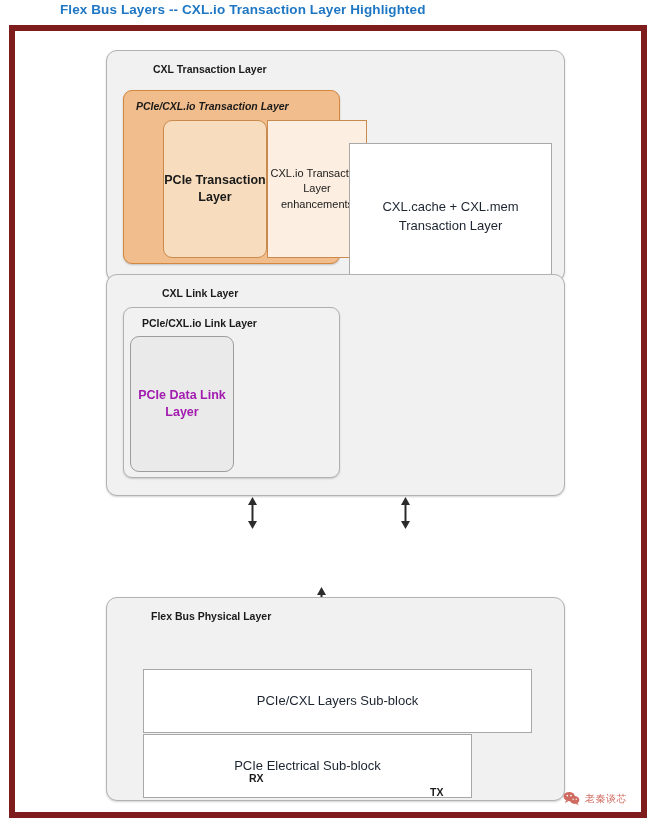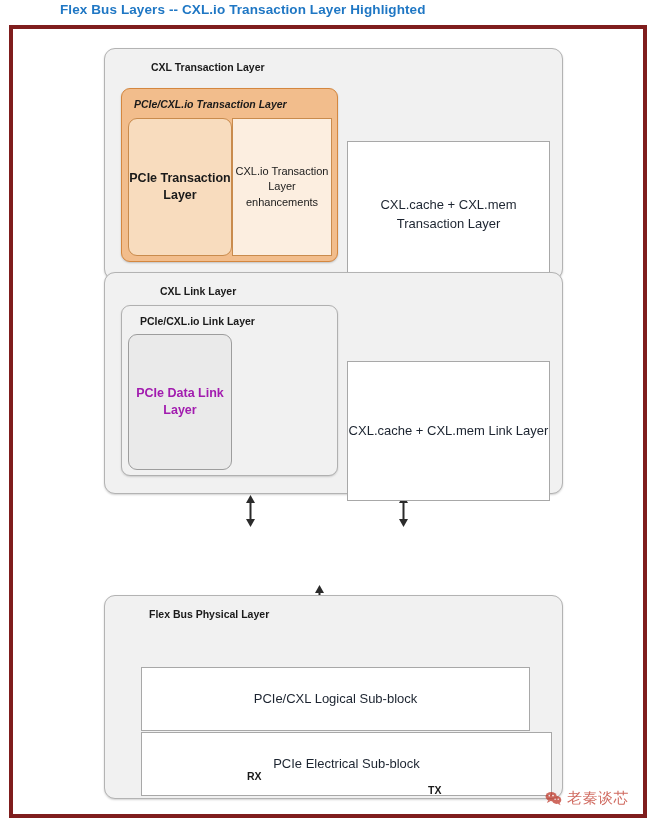--- a/index.html
+++ b/index.html
@@ -28,21 +28,21 @@
     margin-left: 48px;
   }
 
   
   #diagram-frame {
     position: absolute;
     left: 9px;
     top: 25px;
     width: 638px;
     height: 793px;
-    border: 4px solid #7f1d1d;
+    border: 6px solid #7f1d1d;
     box-sizing: border-box;
     background: #ffffff;
     padding-left: 36px;
   }
 
   
   .panel {
     position: absolute;
     box-sizing: border-box;
     background: #f1f1f1;
@@ -100,20 +100,21 @@
 
   .orange-sub {
     position: absolute;
     box-sizing: border-box;
     display: flex;
     align-items: center;
     justify-content: center;
     text-align: center;
     line-height: 1.4;
     color: #1a1a1a;
+    margin-left: 33px;
   }
   #pcie-transaction-layer-box {
     left: 6px;
     top: 29px;
     width: 104px;
     height: 138px;
     background: #F8DCBE;
     border: 1px solid #C98B4D;
     border-radius: 9px;
     font-size: 12.5px;
@@ -245,21 +246,21 @@
 
   #pcie-cxl-logical-subblock {
     left: 36px;
     top: 31px;
     width: 389px;
     height: 64px;
   }
   #pcie-electrical-subblock {
     left: 36px;
     top: 96px;
-    width: 411px;
+    width: 329px;
     height: 64px;
   }
   .phy-port-label {
     position: absolute;
     font-size: 10.5px;
     font-weight: bold;
     color: #1a1a1a;
   }
   #rx-label { left: 142px; top: 174px; }
   #tx-label { left: 288px; top: 188px; margin-left: 35px; }
@@ -269,21 +270,21 @@
     position: absolute;
     right: 14px;
     bottom: 6px;
     display: flex;
     align-items: center;
     gap: 5px;
     opacity: 0.75;
   }
   #wechat-icon { display: block; }
   #watermark-text {
-    font-size: 15px;
+    font-size: 10px;
     color: #C0392B;
     letter-spacing: 0.5px;
     white-space: nowrap;
   }
 </style>
 </head>
 <body>
 
 <div id="page-title">Flex Bus Layers -- CXL.io Transaction Layer Highlighted</div>
 
@@ -321,36 +322,35 @@
   <div class="panel" id="cxl-link-layer">
     <div class="panel-label" id="cxl-link-layer-label">CXL Link Layer</div>
 
     <div id="pcie-cxlio-link-layer">
       <div class="panel-label" id="pcie-cxlio-link-layer-label">PCIe/CXL.io Link Layer</div>
 
       <div id="pcie-data-link-layer-box">PCIe Data Link Layer</div>
 
     </div>
 
-    <div class="inner-white" id="cxl-cache-mem-link-layer">CXL.cache + CXL.mem Link Layer</div>
   </div>
 
 
   <div class="arrow-v" id="arrow-arbmux-phy">
     <svg width="13" height="32" viewBox="0 0 13 32">
       <line x1="6.5" y1="3" x2="6.5" y2="29" stroke="#2b2b2b" stroke-width="2"></line>
       <polygon points="6.5,0 11,8 2,8" fill="#2b2b2b"></polygon>
       <polygon points="6.5,32 11,24 2,24" fill="#2b2b2b"></polygon>
     </svg>
   </div>
 
   <div class="panel" id="flex-bus-physical-layer">
     <div class="panel-label" id="flex-bus-physical-layer-label">Flex Bus Physical Layer</div>
 
-    <div class="inner-white" id="pcie-cxl-logical-subblock">PCIe/CXL Logical Sub-block</div>
+    <div class="inner-white" id="pcie-cxl-logical-subblock">PCIe/CXL Layers Sub-block</div>
 
     <div class="inner-white" id="pcie-electrical-subblock">PCIe Electrical Sub-block</div>
 
     <div class="phy-port-label" id="rx-label">RX</div>
     <div class="phy-port-label" id="tx-label">TX</div>
   </div>
 
   <div id="watermark">
     <span>
       <svg id="wechat-icon" width="17" height="15" viewBox="0 0 17 15">

